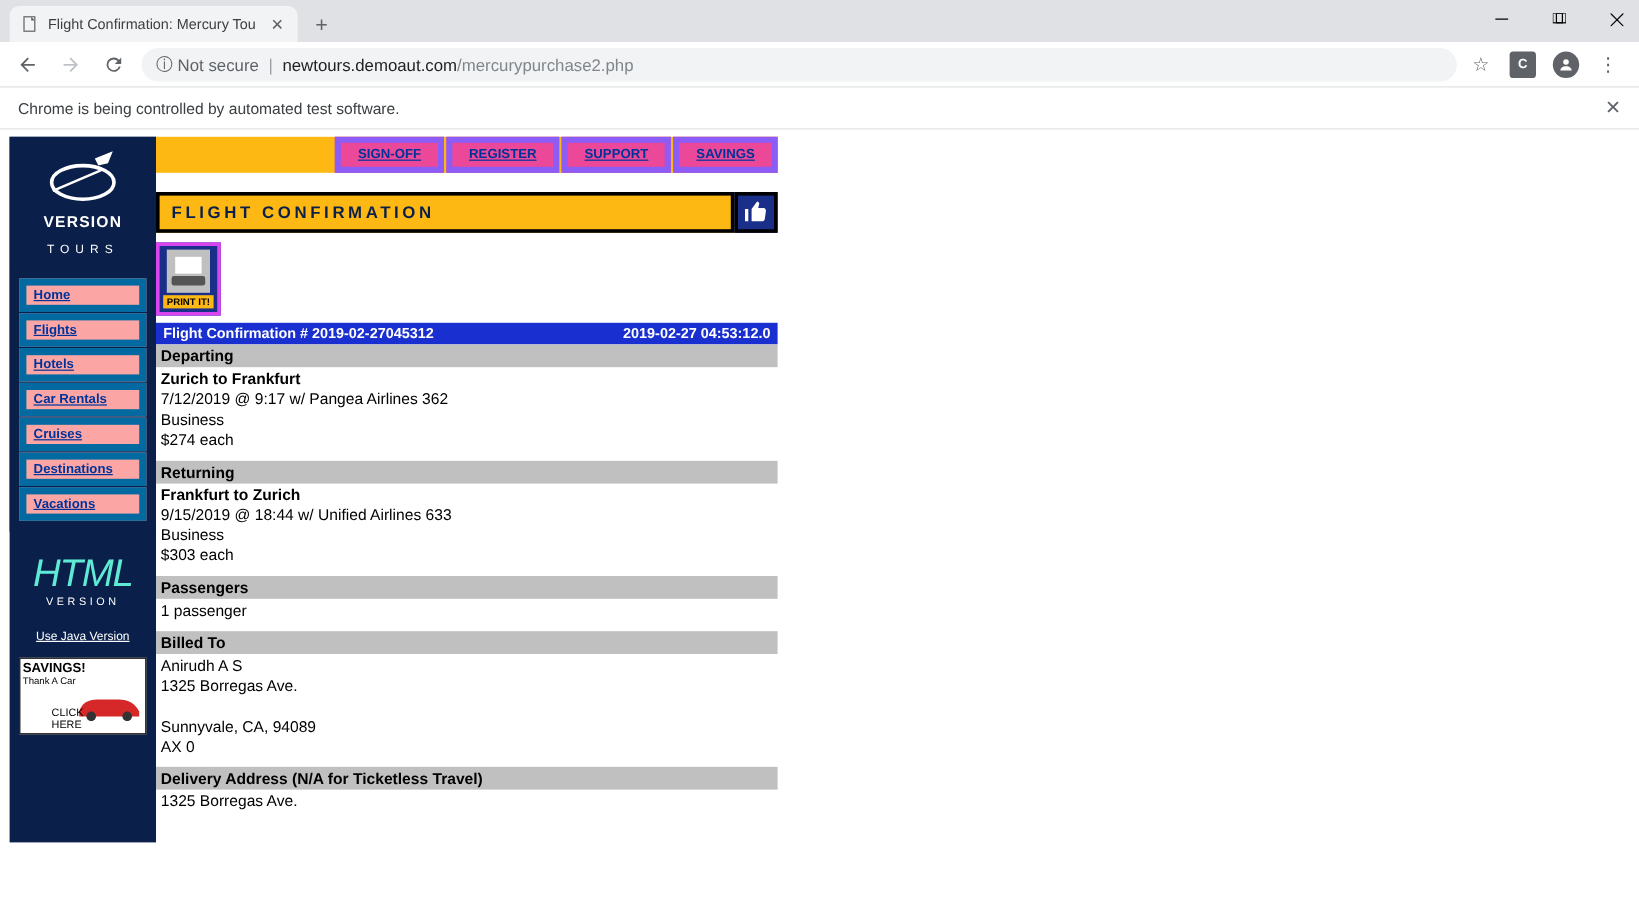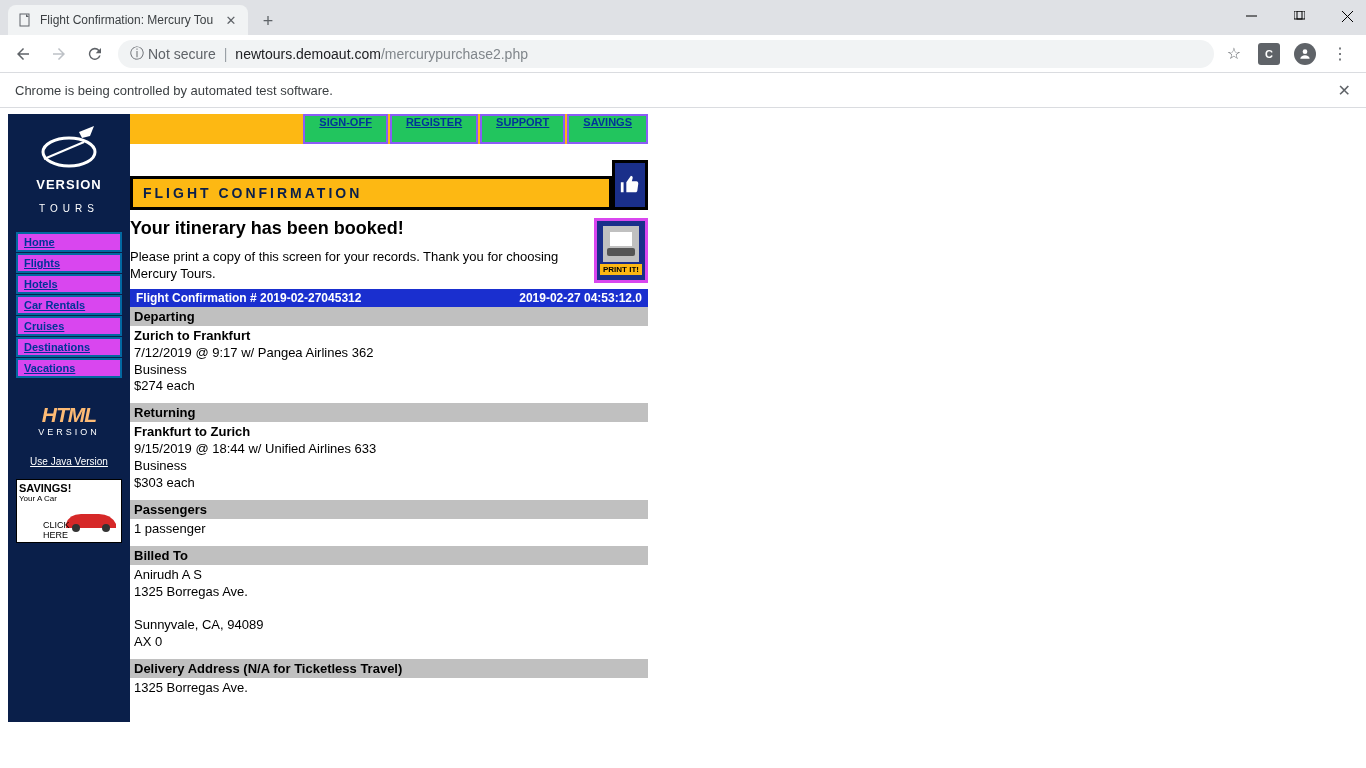--- a/index.html
+++ b/index.html
@@ -38,46 +38,46 @@
     .page-table { display: flex; }
     .left-col { width: 122px; background: #0a1f4a; }
     .right-col { flex: 1; }
     
     .logo-area { width: 122px; height: 110px; background: #0a1f4a; display: flex; align-items: center; justify-content: center; flex-direction: column; color: #fff; }
     .logo-svg { margin-bottom: 4px; }
     .logo-text { font-size: 13px; font-weight: bold; letter-spacing: 1px; text-align: center; line-height: 1; }
     .logo-sub { font-size: 10px; letter-spacing: 5px; margin-top: 12px; }
     
     .sidebar-nav { padding: 8px; background: #0a1f4a; }
-    .nav-item { background: #d946ef; border: 2px solid #0369a1; padding: 2px 6px; margin-bottom: 1px; font-size: 11px; }
+    .nav-item { background: #fca5a5; border: 6px solid #0369a1; padding: 2px 6px; margin-bottom: 1px; font-size: 11px; }
     .nav-item a { color: #003399; text-decoration: underline; font-weight: bold; }
     
     .html-ver { text-align: center; color: #fff; margin-top: 16px; }
-    .html-ver-logo { font-size: 21px; font-weight: 700; font-style: italic; color: #fdba74; letter-spacing: -1px; }
+    .html-ver-logo { font-size: 32px; font-weight: 400; font-style: italic; color: #5eead4; letter-spacing: -1px; }
     .html-ver-text { font-size: 9px; letter-spacing: 3px; }
     .html-ver-link { font-size: 10px; text-decoration: underline; color: #fff; margin-top: 19px; display: block; }
     
     .savings-box { margin: 12px 8px; background: #fff; border: 1px solid #000; height: 64px; position: relative; overflow: hidden; font-size: 10px; padding: 2px; }
     .savings-title { font-weight: bold; font-size: 11px; }
     .savings-sub { font-size: 8px; }
     .savings-click { position: absolute; bottom: 2px; left: 50%; transform: translateX(-50%); font-size: 9px; }
     .car-shape { position: absolute; right: 0; bottom: 10px; width: 60px; height: 26px; }
     
     .banner { height: 70px; background: #8a8ad4; border: 3px solid #000; display: flex; align-items: center; margin-bottom: 2px; position: relative; overflow: hidden; }
     .banner-photo { width: 160px; height: 100%; background: linear-gradient(135deg, #f4d35e 40%, #4a7c59 40%, #4a7c59 60%, #6b9080 60%); position: relative; }
     .banner-text { flex: 1; text-align: center; color: #fff; font-size: 24px; font-family: Georgia, serif; }
     .aruba-badge { width: 80px; height: 40px; background: #fff; border-radius: 50%; margin-right: 10px; display: flex; align-items: center; justify-content: center; color: #2a7cc4; font-weight: bold; font-size: 14px; font-style: italic; }
     
     .top-nav { height: 30px; background: #fdb813; display: flex; justify-content: flex-end; align-items: stretch; }
-    .top-nav-item { border: 2px solid #8b5cf6; background: #22c55e; padding: 0 14px; display: flex; align-items: flex-start; font-size: 11px; margin-left: 2px; }
+    .top-nav-item { border: 5px solid #8b5cf6; background: #ec4899; padding: 0 14px; display: flex; align-items: center; font-size: 11px; margin-left: 2px; }
     .top-nav-item a { color: #003399; text-decoration: underline; font-weight: bold; }
     
     .content-area { padding-top: 16px; }
     .conf-header { display: flex; margin-bottom: 8px; }
-    .conf-title-bar { flex: 1; background: #fdb813; border: 3px solid #000; padding: 6px 10px; font-size: 14px; font-weight: bold; color: #0a1f4a; letter-spacing: 3px; margin-top: 16px; }
+    .conf-title-bar { flex: 1; background: #fdb813; border: 3px solid #000; padding: 6px 10px; font-size: 14px; font-weight: bold; color: #0a1f4a; letter-spacing: 3px; }
     .thumb-box { width: 36px; background: #1a2f8a; border: 3px solid #000; display: flex; align-items: center; justify-content: center; color: #fff; font-size: 18px; }
     
     .itin-row { display: flex; gap: 8px; margin-bottom: 6px; }
     .itin-text { flex: 1; }
     .itin-title { font-size: 18px; font-weight: bold; margin-bottom: 10px; }
     .itin-desc { font-size: 13px; line-height: 1.3; }
     .print-box { width: 54px; background: #1a2f8a; border: 3px solid #d946ef; display: flex; flex-direction: column; align-items: center; justify-content: center; padding: 3px; }
     .print-icon { width: 36px; height: 36px; background: #c0c0c0; margin-bottom: 2px; display: flex; flex-direction: column; align-items: center; justify-content: center; gap: 2px; }
     .print-paper { width: 22px; height: 14px; background: #fff; }
     .print-slot { width: 28px; height: 8px; background: #555; border-radius: 2px; }
@@ -191,21 +191,21 @@
           <div class="nav-item"><a>Destinations</a></div>
           <div class="nav-item"><a>Vacations</a></div>
         </div>
         <div class="html-ver">
           <div class="html-ver-logo">HTML</div>
           <div class="html-ver-text">VERSION</div>
           <a class="html-ver-link">Use Java Version</a>
         </div>
         <div class="savings-box">
           <div class="savings-title">SAVINGS!</div>
-          <div class="savings-sub">Your A Car</div>
+          <div class="savings-sub">Thank A Car</div>
           <svg class="car-shape" viewBox="0 0 60 26">
               <path d="M5 18 Q8 8 20 8 L38 8 Q50 8 55 18 L55 22 L5 22 Z" fill="#d62828"></path>
               <circle cx="15" cy="22" r="4" fill="#333"></circle>
               <circle cx="45" cy="22" r="4" fill="#333"></circle>
             </svg>
           <div class="savings-click">CLICK HERE</div>
         </div>
       </div>
 
       <div class="right-col">
@@ -228,24 +228,20 @@
           <div class="conf-header">
             <div class="conf-title-bar">FLIGHT CONFIRMATION</div>
             <div class="thumb-box">
               <svg width="22" height="22" viewBox="0 0 24 24">
                   <path d="M2 20h3V9H2v11zm19-10c0-1-1-2-2-2h-5l1-4c0-1-1-2-2-2L8 9v11h10c1 0 2-1 2-2l1-7z" fill="#fff"></path>
                 </svg>
             </div>
           </div>
 
           <div class="itin-row">
-            <div class="itin-text">
-              <div class="itin-title">Your itinerary has been booked!</div>
-              <div class="itin-desc">Please print a copy of this screen for your records. Thank you for choosing Mercury Tours.</div>
-            </div>
             <div class="print-box">
               <div class="print-icon">
                 <div class="print-paper"></div>
                 <div class="print-slot"></div>
               </div>
               <div class="print-label">PRINT IT!</div>
             </div>
           </div>
 
           <div class="conf-bar">

